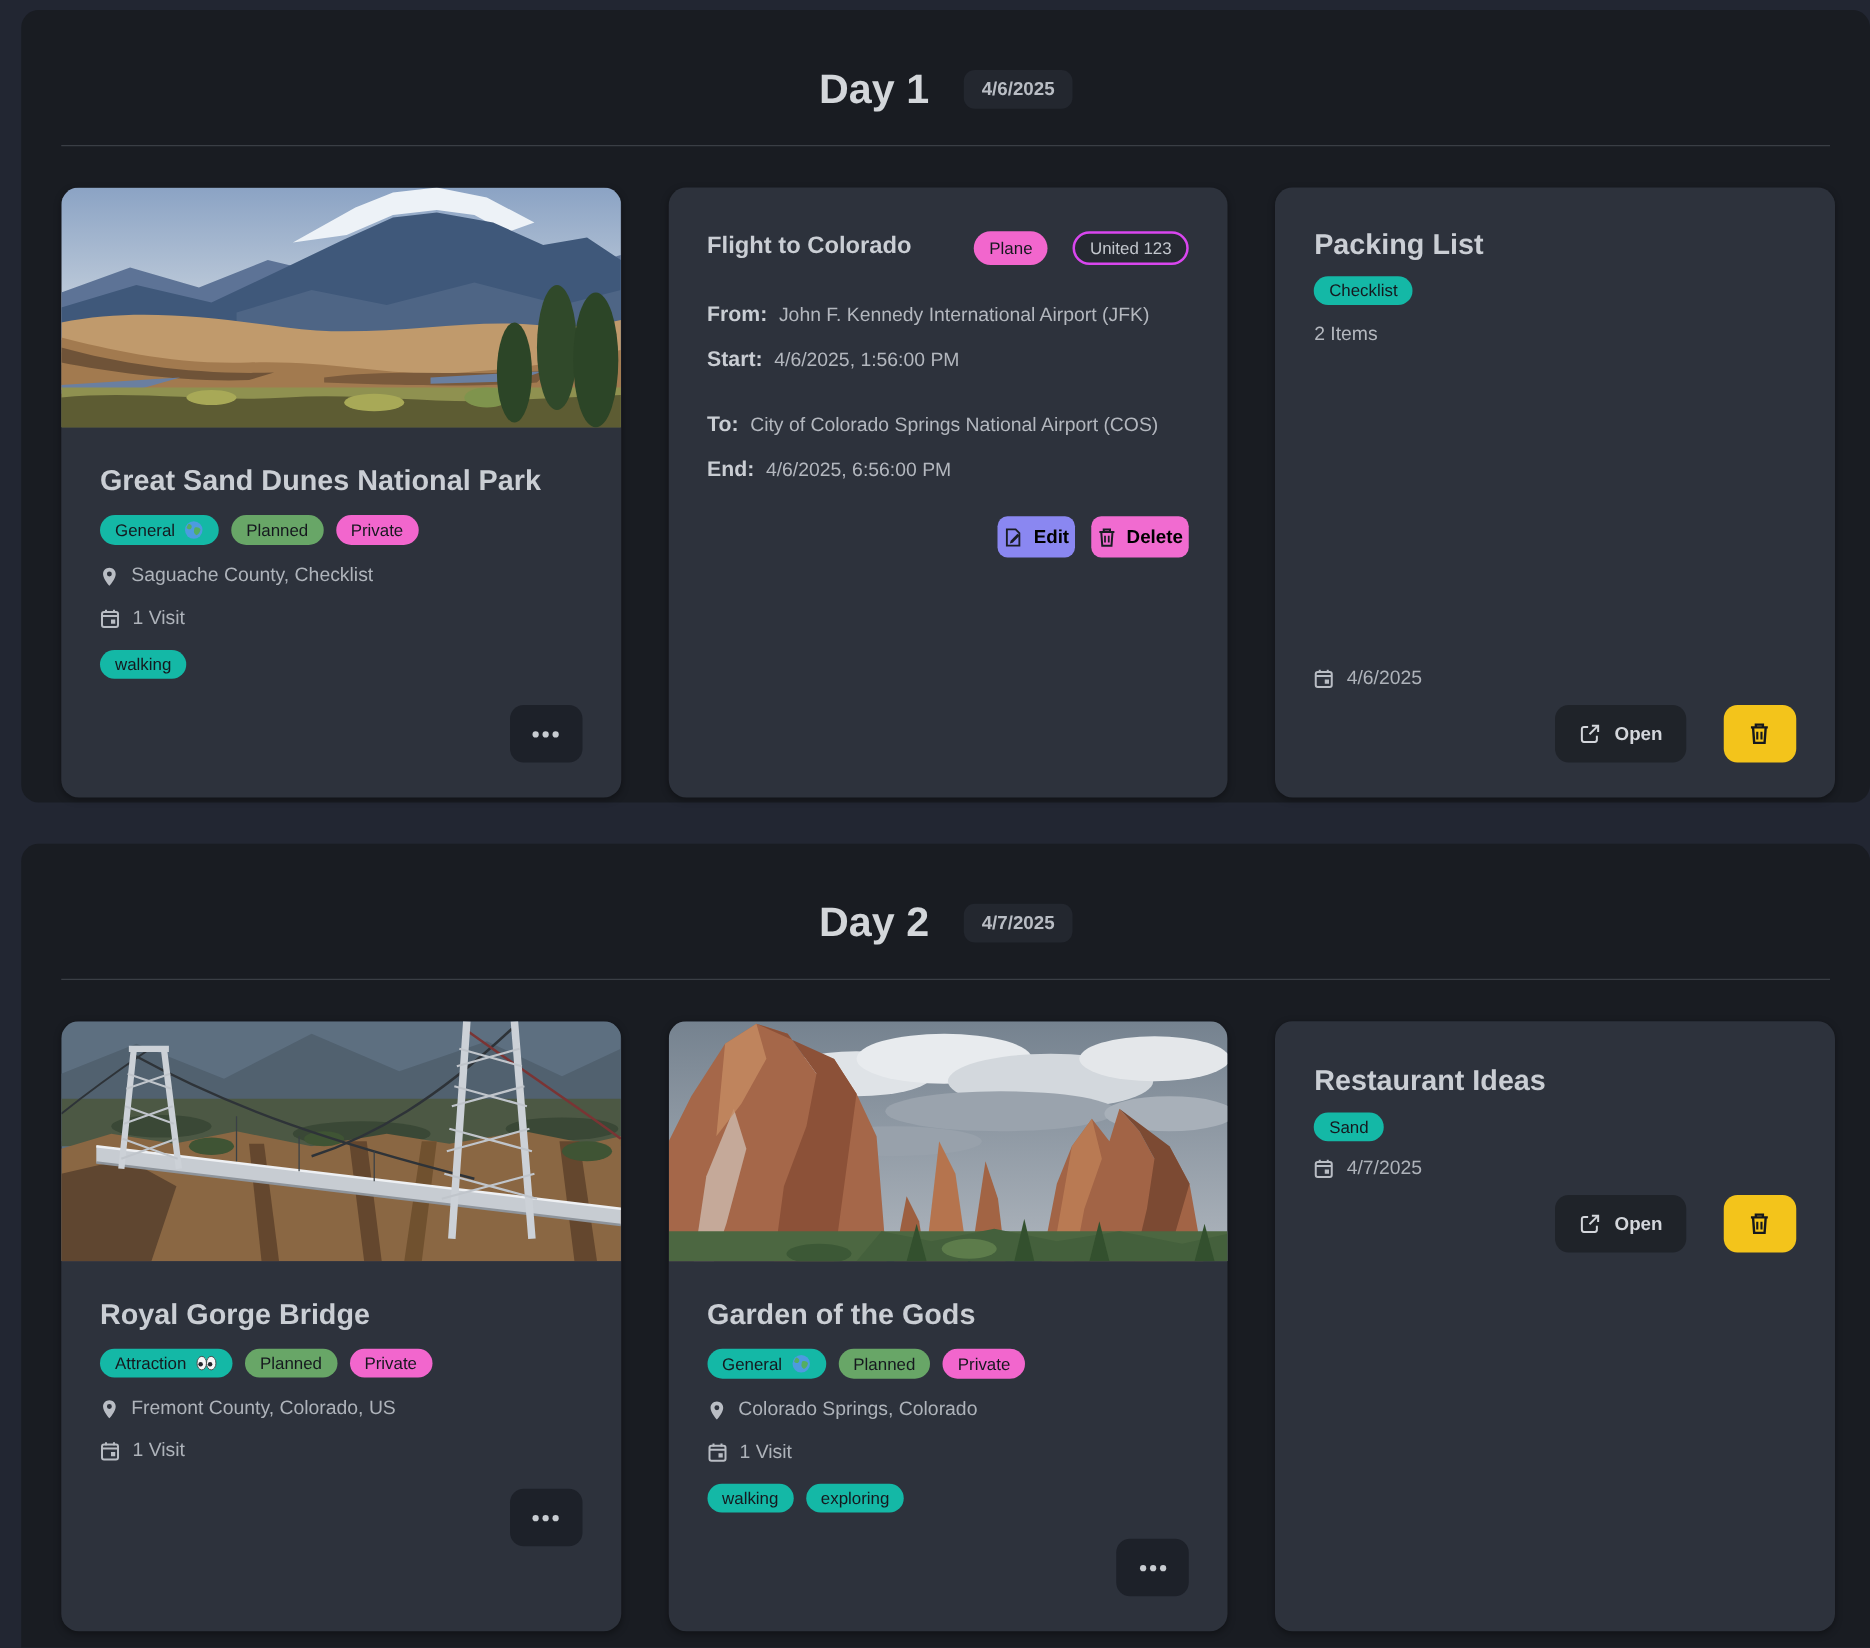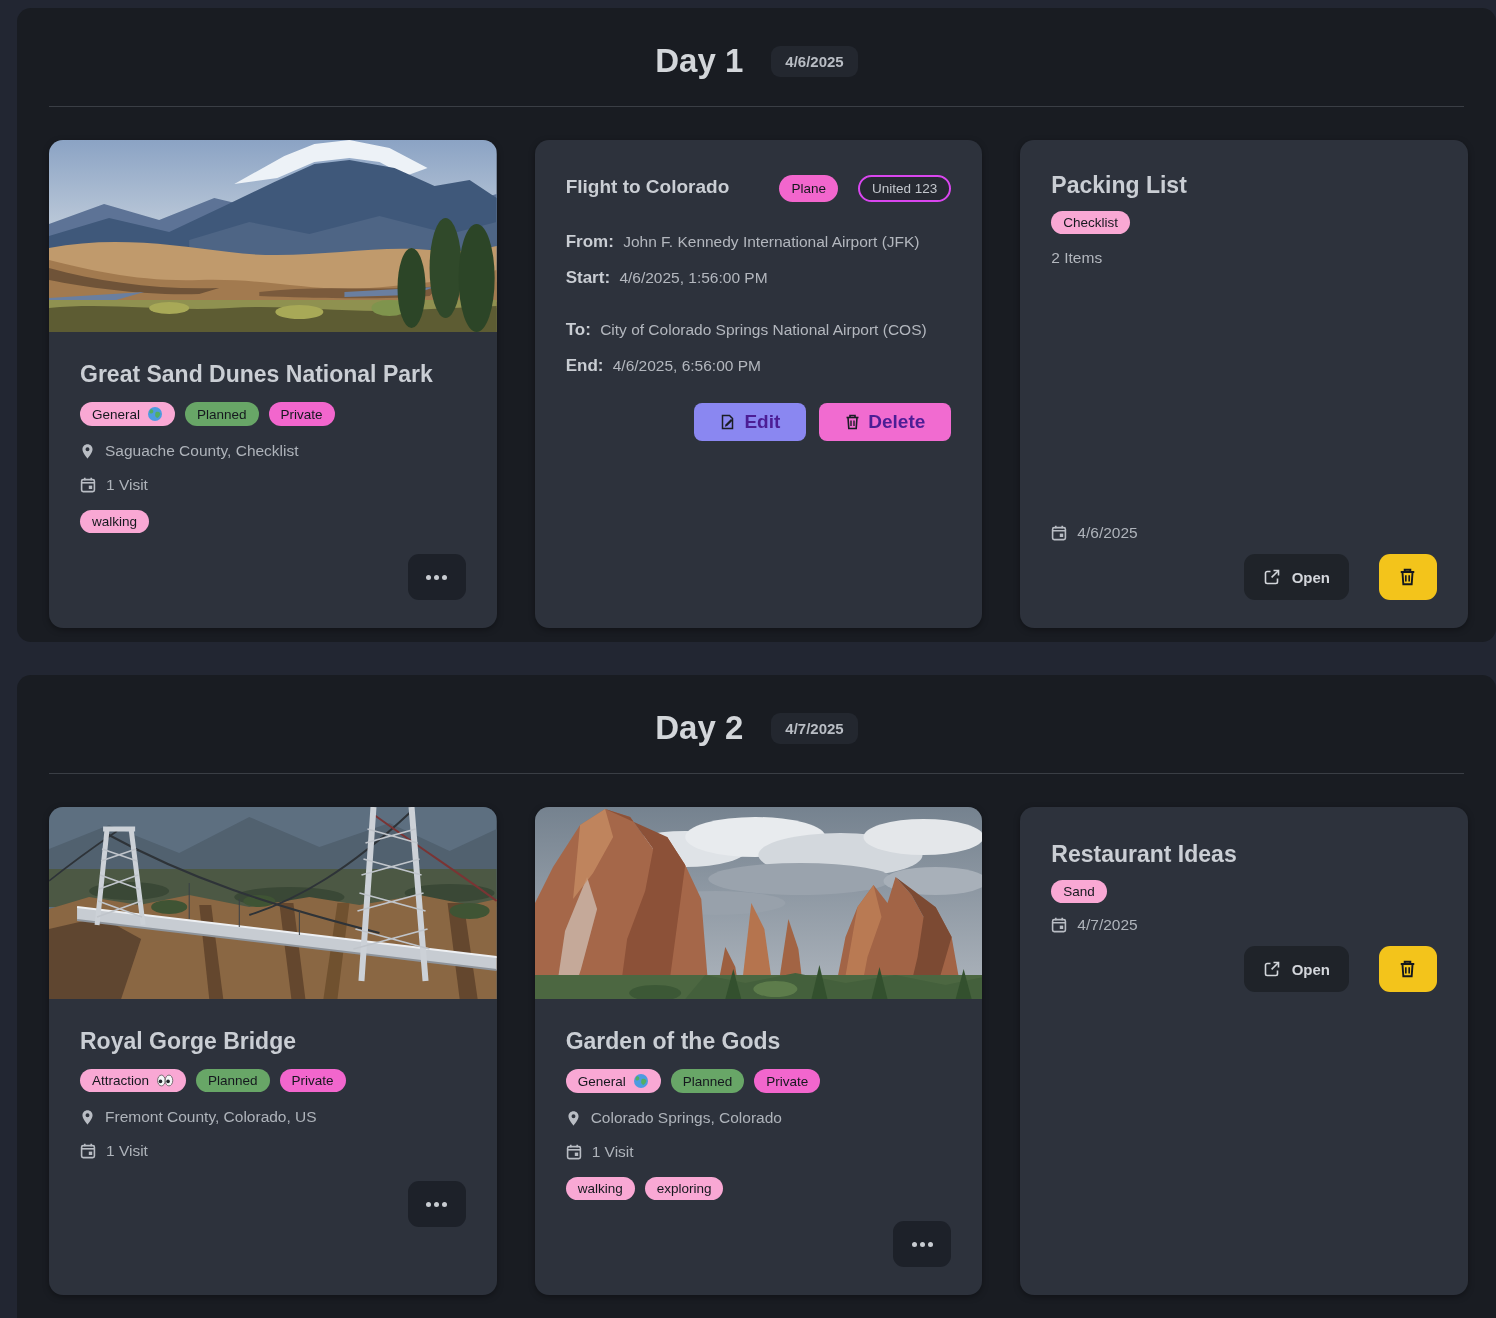--- a/index.html
+++ b/index.html
@@ -12,21 +12,21 @@
   .panel {
     margin-left: 17px;
     background: #191c22;
     border-radius: 14px;
   }
   .panel.day1 { margin-top: 8px; height: 634px; }
   .panel.day2 { margin-top: 33px; height: 660px; }
 
   .day-header {
     display: flex; justify-content: center; align-items: center;
-    gap: 28px; padding-top: 34px;
+    gap: 28px; padding-top: 44px;
   }
   .day-title { font-size: 33px; font-weight: 700; color: #d3d6da; line-height: 38px; }
   .date-pill {
     background: #23272f; color: #b9bdc4;
     font-size: 15px; font-weight: 700;
     padding: 7px 14px; border-radius: 9px;
   }
   .divider { height: 1px; background: #3a3e45; margin: 26px 32px 0 32px; }
 
   .cards {
@@ -47,21 +47,21 @@
   .card-title { font-size: 23px; font-weight: 700; color: #caced4; line-height: 30px; }
   .card-title.sm { font-size: 19px; }
 
   .badge-row { display: flex; gap: 10px; margin-top: 13px; flex-wrap: wrap; }
   .badge {
     display: inline-flex; align-items: center; gap: 7px;
     font-size: 13.5px; color: #15181e;
     padding: 4px 12px; border-radius: 999px; line-height: 15px;
     white-space: nowrap;
   }
-  .badge.violet { background: #f9a8d4; }
+  .badge.violet { background: #14b8a6; }
   .badge.green  { background: #68a667; }
   .badge.pink   { background: #f266cd; }
   .badge.outline{ background: #262a32; border: 2px solid #d946ef; color: #c3c7cd; }
 
   .info-row {
     display: flex; align-items: center; gap: 10px;
     margin-top: 16px; color: #aeb3ba; font-size: 15.5px;
   }
   .info-row svg { flex: none; }
 
@@ -77,22 +77,22 @@
   
   .flight-head { display: flex; justify-content: space-between; align-items: flex-start; gap: 10px; }
   .flight-badges { display: flex; gap: 20px; margin-top: 3px; }
   .kv { margin-top: 16px; font-size: 15.5px; color: #b3b7be; }
   .kv.gap { margin-top: 32px; }
   .kv b { font-size: 17px; font-weight: 700; color: #c9cdd3; margin-right: 5px; }
   .flight-actions { display: flex; justify-content: flex-end; gap: 13px; margin-top: 27px; }
   .btn-sm {
     display: inline-flex; align-items: center; gap: 8px;
     border: none; border-radius: 8px; cursor: pointer;
-    padding: 8px 26px; font-size: 19px; font-weight: 700;
-    color: #4c1d95; font-family: inherit;
+    padding: 8px 5px; font-size: 15px; font-weight: 700;
+    color: #000000; font-family: inherit;
   }
   .btn-edit { background: #8a87f1; }
   .btn-delete { background: #f16bd0; }
 
   
   .items-count { margin-top: 15px; font-size: 15.5px; color: #b3b7be; }
   .card-footer { }
   .card-footer.bottom { margin-top: auto; }
   .footer-actions { display: flex; justify-content: flex-end; gap: 30px; margin-top: 12px; }
   .btn-open {

